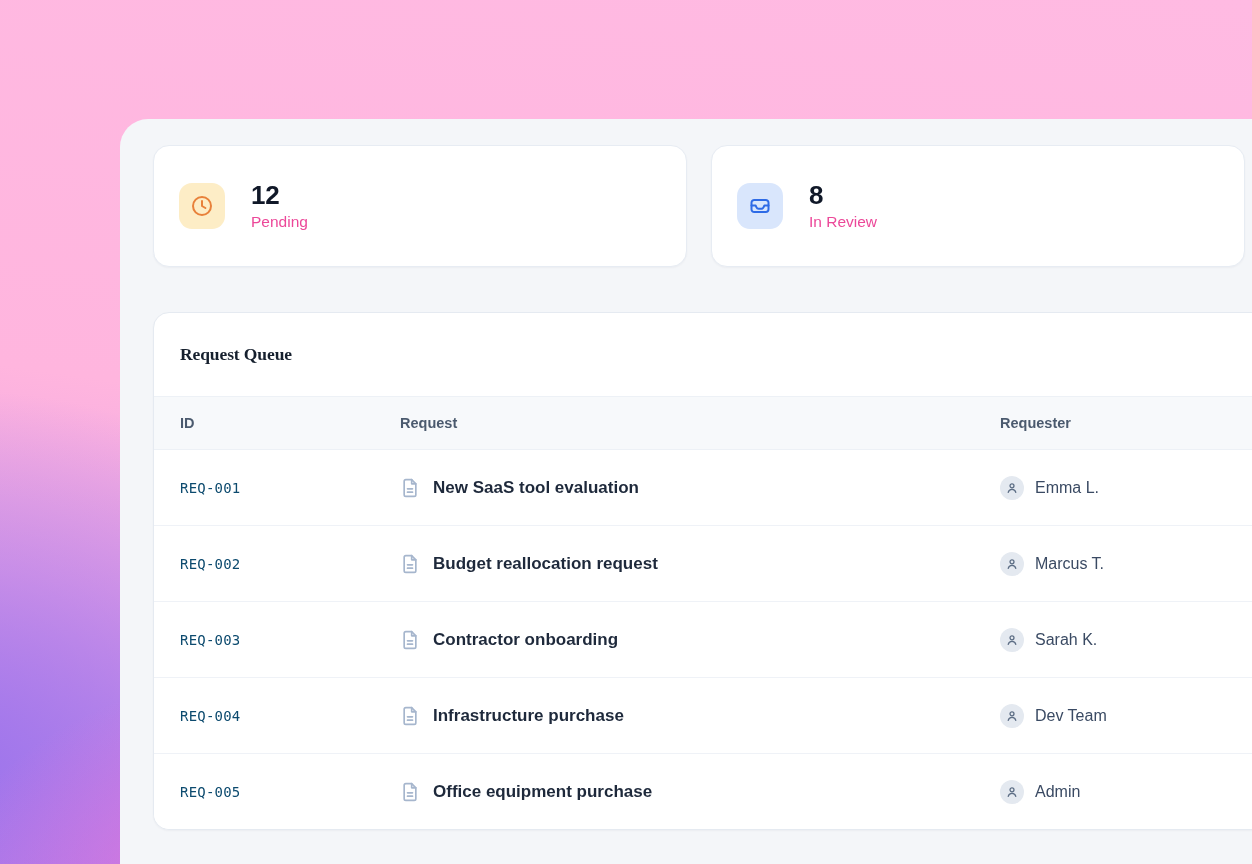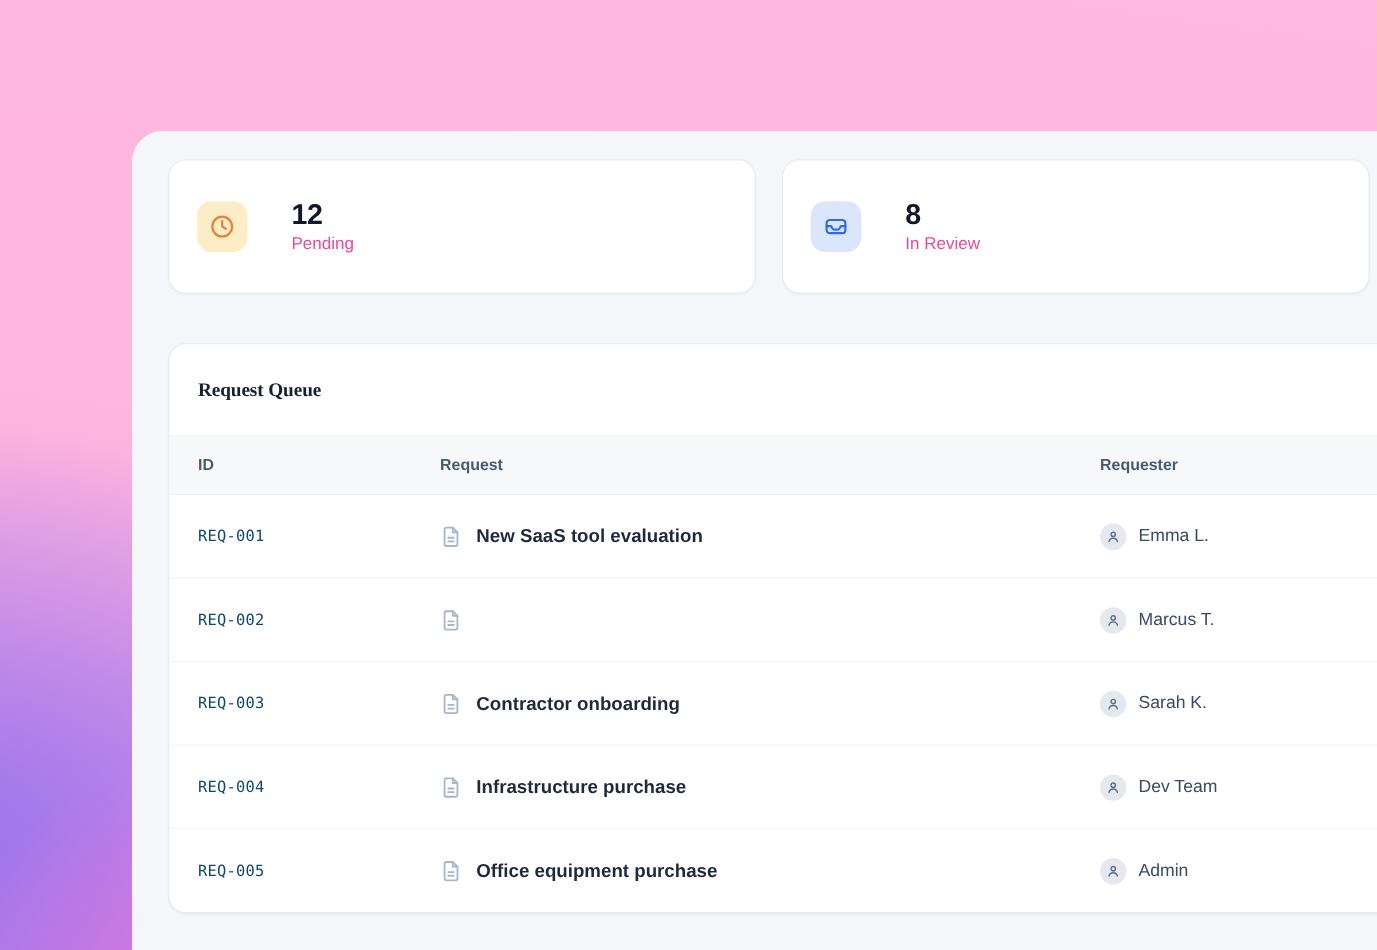--- a/index.html
+++ b/index.html
@@ -20,21 +20,21 @@
     padding:26px 0 0 33px;
   }
   .stats-row { display:flex; gap:24px; }
   .stat-card {
     width:534px; height:122px;
     background:#ffffff;
     border:1px solid #e7ecf3;
     border-radius:16px;
     box-shadow:0 1px 2px rgba(16,24,40,.04);
     display:flex; align-items:center;
-    padding-left:25px; gap:40px;
+    padding-left:25px; gap:26px;
     cursor:pointer;
   }
   .stat-tile {
     width:46px; height:46px; border-radius:13px;
     display:flex; align-items:center; justify-content:center;
     flex:0 0 auto;
   }
   .tile-amber { background:#fdedc6; }
   .tile-blue  { background:#d9e6fc; }
   .stat-value { font-size:26px; font-weight:700; color:#101828; letter-spacing:-0.3px; line-height:1.15; }
@@ -153,20 +153,21 @@
 
     <div class="grid-cols table-row">
       <div class="cell-id">REQ-002</div>
       <div class="cell-request">
         <svg class="icon-svg" width="20" height="20" viewBox="0 0 24 24" fill="none" stroke="#a6b6cd" stroke-width="2" stroke-linecap="round" stroke-linejoin="round">
             <path d="M14 2H7a2 2 0 0 0-2 2v16a2 2 0 0 0 2 2h10a2 2 0 0 0 2-2V7z"></path>
             <path d="M14 2v5h5"></path>
             <path d="M9 13h6"></path>
             <path d="M9 17h6"></path>
           </svg>
+        <span>Budget reallocation request</span>
       </div>
       <div class="cell-requester">
         <span class="avatar">
           <svg class="icon-svg" width="14" height="14" viewBox="0 0 24 24" fill="none" stroke="#5d6e85" stroke-width="2.2" stroke-linecap="round" stroke-linejoin="round">
               <circle cx="12" cy="8.2" r="3.4"></circle>
               <path d="M5.5 19.5c.7-3.4 3.3-5.2 6.5-5.2s5.8 1.8 6.5 5.2"></path>
             </svg>
         </span>
         <span>Marcus T.</span>
       </div>

